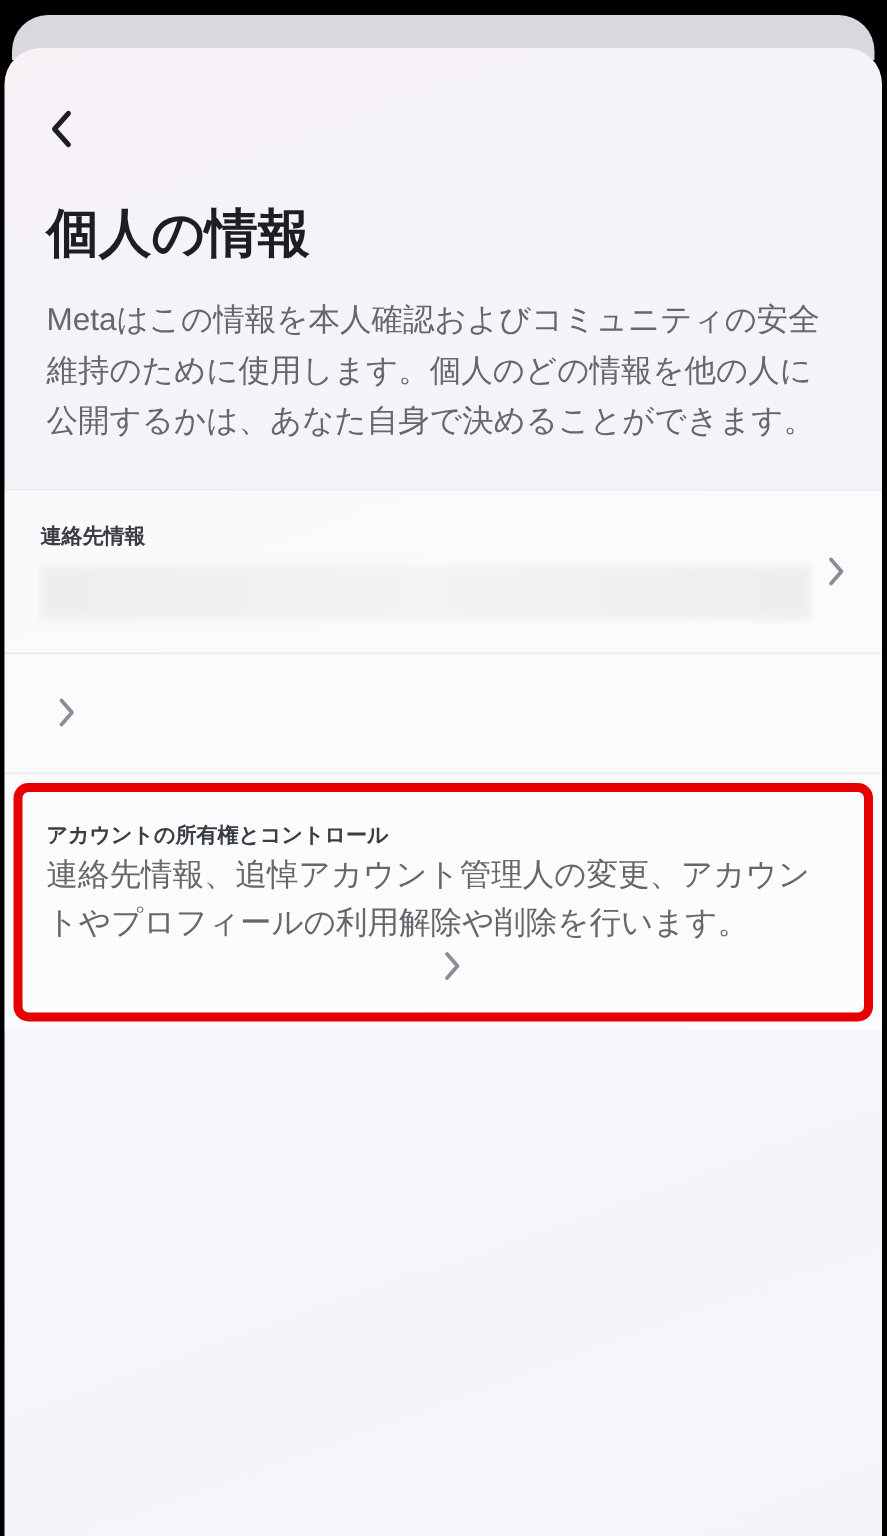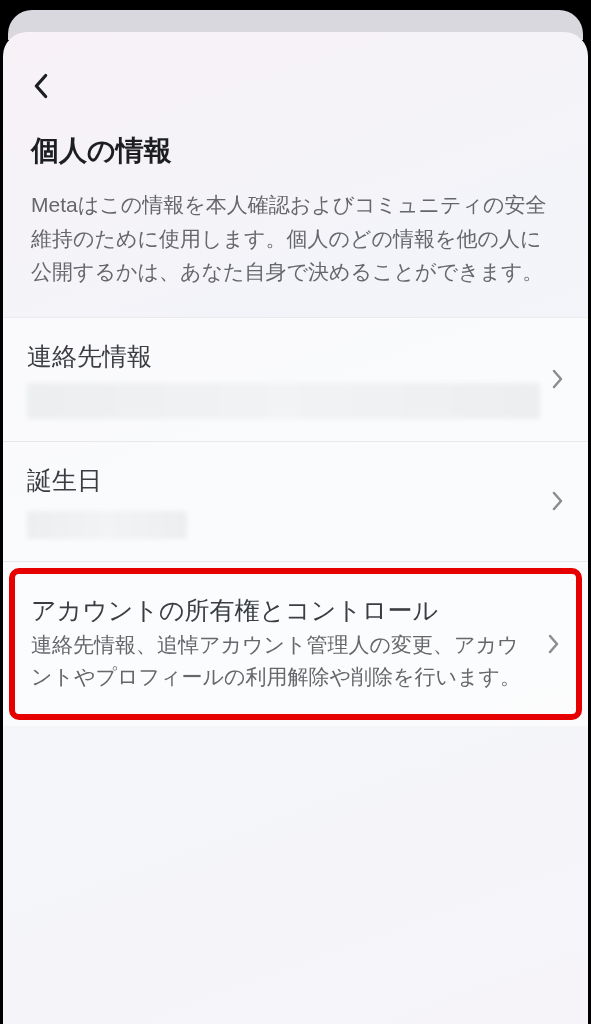--- a/index.html
+++ b/index.html
@@ -50,21 +50,21 @@
       justify-content: flex-start;
       cursor: pointer;
       color: #1c1e21;
       margin-bottom: 32px;
     }
     .back-button svg {
       width: 20px;
       height: 28px;
     }
     .page-title {
-      font-size: 28px;
+      font-size: 35px;
       font-weight: 700;
       color: #1c1e21;
       margin-bottom: 18px;
       letter-spacing: 0;
     }
     .page-subtitle {
       font-size: 21px;
       line-height: 1.6;
       color: #65676b;
       margin-bottom: 28px;
@@ -79,23 +79,23 @@
       padding: 22px 24px;
       border-bottom: 1px solid rgba(0,0,0,0.07);
       cursor: pointer;
       min-height: 80px;
     }
     .list-item-content {
       flex: 1;
       min-width: 0;
     }
     .list-item-label {
-      font-size: 25px;
+      font-size: 14px;
       color: #3a3d42;
-      font-weight: 400;
+      font-weight: 700;
       margin-bottom: 2px;
     }
     .list-item-desc {
       font-size: 21px;
       color: #65676b;
       line-height: 1.55;
     }
     .redacted {
       margin-top: 10px;
       height: 36px;
@@ -142,20 +142,21 @@
       padding: 6px;
     }
     .highlight-item {
       border: 6px solid #e60000;
       border-radius: 10px;
       padding: 20px 16px;
       display: flex;
       align-items: center;
       background: rgba(255,255,255,0.25);
       cursor: pointer;
+      flex-direction: column;
     }
   </style>
 </head>
 <body>
 
 <div class="modal-backdrop">
   <div class="modal-back-layer"></div>
   <div class="modal-sheet">
 
     <div class="header">
@@ -178,24 +179,20 @@
         <div class="list-item-trailing">
           <span class="chevron">
             <svg viewBox="0 0 12 22" fill="none" stroke="currentColor" stroke-width="2.5" stroke-linecap="round" stroke-linejoin="round">
               <polyline points="2,3 9,11 2,19"></polyline>
             </svg>
           </span>
         </div>
       </div>
 
       <div class="list-item">
-        <div class="list-item-content">
-          <div class="list-item-label">誕生日</div>
-          <div class="redacted short"></div>
-        </div>
         <div class="list-item-trailing">
           <span class="chevron">
             <svg viewBox="0 0 12 22" fill="none" stroke="currentColor" stroke-width="2.5" stroke-linecap="round" stroke-linejoin="round">
               <polyline points="2,3 9,11 2,19"></polyline>
             </svg>
           </span>
         </div>
       </div>
 
 

